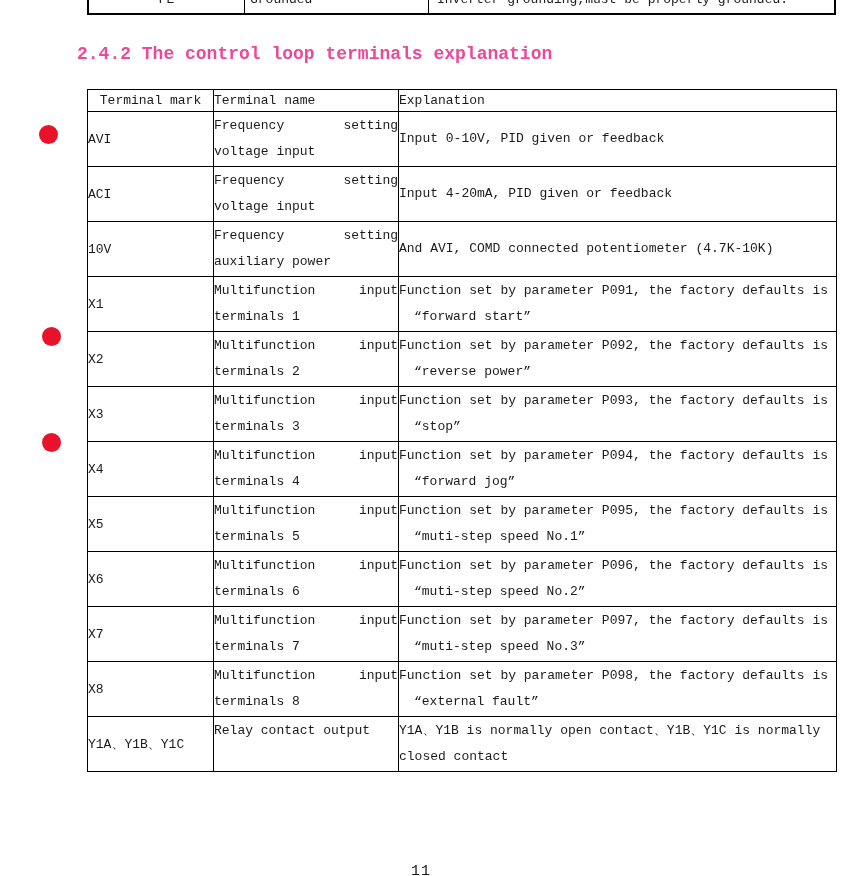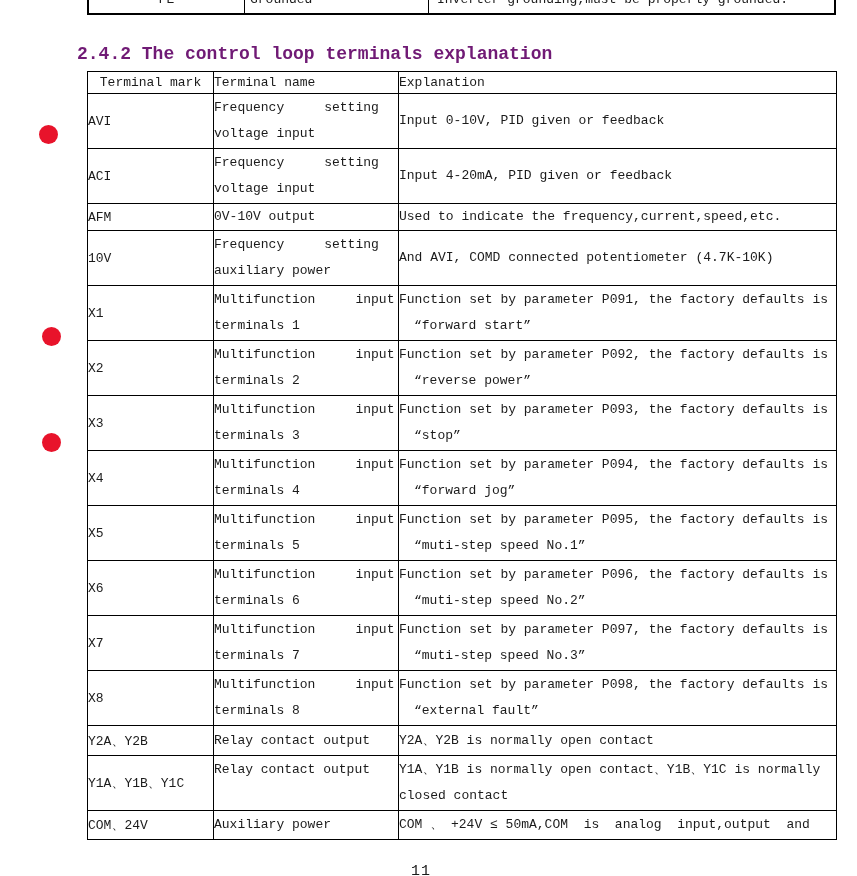--- a/index.html
+++ b/index.html
@@ -39,27 +39,27 @@
              padding-left: 5px; height: 28px; line-height: 28px; }
   .frag-c3 { flex: 1; padding-left: 8px; height: 28px; line-height: 28px; white-space: pre; }
 
   
   #heading {
     position: absolute;
     left: 77px; top: 44px;
     font-size: 18px;
     font-weight: bold;
     white-space: nowrap;
-    color: #701a75;
+    color: #ec4899;
   }
 
   
   #terminal-table {
     position: absolute;
-    left: 87px; top: 71px;
+    left: 87px; top: 89px;
     width: 749px;
     border-collapse: collapse;
     table-layout: fixed;
     font-size: 13px;
     color: #1b1b1b;
   }
   #terminal-table th, #terminal-table td {
     border: 1.5px solid #000;
     padding: 0;
     vertical-align: middle;
@@ -69,21 +69,21 @@
   #terminal-table th { font-weight: normal; }
   th.col-mark { width: 126px; text-align: center; }
   th.col-name { width: 185px; text-align: left; padding-left: 5px; margin-top: 48px; }
   th.col-exp  { width: 438px; text-align: left; padding-left: 4px; margin-top: 16px; }
 
   td.mark-cell { text-align: left; }
   td.name-cell { padding-left: 5px; }
   td.exp-cell  { padding-left: 4px; margin-left: 16px; }
 
   .name-line, .exp-line { line-height: 26px; white-space: pre; }
-  .justify-line { display: flex; line-height: 26px; gap: 40px; }
+  .justify-line { display: flex; justify-content: space-between; line-height: 26px; gap: 40px; }
   .exp-line.indented { padding-left: 15px; }
 
   tr.h55 td.name-cell, tr.h55 td.exp-cell { vertical-align: top; padding-top: 1px; }
 
   
   .red-dot {
     position: absolute;
     width: 19px; height: 19px;
     border-radius: 50%;
   }
@@ -139,29 +139,20 @@
             <div class="justify-line">
               <span>Frequency</span>
               <span>setting</span>
             </div>
             <div class="name-line">voltage input</div>
           </td>
           <td class="exp-cell">
             <div class="exp-line">Input 4-20mA, PID given or feedback</div>
           </td>
         </tr>
-        <tr class="h22" style="height: 22px;">
-          <td class="mark-cell">AFM</td>
-          <td class="name-cell">
-            <div class="name-line">0V-10V output</div>
-          </td>
-          <td class="exp-cell">
-            <div class="exp-line">Used to indicate the frequency,current,speed,etc.</div>
-          </td>
-        </tr>
         <tr class="h55" style="height: 55px;">
           <td class="mark-cell">10V</td>
           <td class="name-cell">
             <div class="justify-line">
               <span>Frequency</span>
               <span>setting</span>
             </div>
             <div class="name-line">auxiliary power</div>
           </td>
           <td class="exp-cell">
@@ -271,48 +262,30 @@
           <td class="name-cell">
             <div class="justify-line">
               <span>Multifunction</span>
               <span>input</span>
             </div>
             <div class="name-line">terminals 8</div>
           </td>
           <td class="exp-cell">
             <div class="exp-line">Function set by parameter P098, the factory defaults is</div>
             <div class="exp-line indented">“external fault”</div>
-          </td>
-        </tr>
-        <tr class="h30" style="height: 30px;">
-          <td class="mark-cell">Y2A、Y2B</td>
-          <td class="name-cell">
-            <div class="name-line">Relay contact output</div>
-          </td>
-          <td class="exp-cell">
-            <div class="exp-line">Y2A、Y2B is normally open contact</div>
           </td>
         </tr>
         <tr class="h55" style="height: 55px;">
           <td class="mark-cell">Y1A、Y1B、Y1C</td>
           <td class="name-cell" style="vertical-align: top; padding-top: 1px;">
             <div class="name-line">Relay contact output</div>
           </td>
           <td class="exp-cell">
             <div class="exp-line">Y1A、Y1B is normally open contact、Y1B、Y1C is normally</div>
             <div class="exp-line">closed contact</div>
-          </td>
-        </tr>
-        <tr class="h29" style="height: 29px;">
-          <td class="mark-cell">COM、24V</td>
-          <td class="name-cell">
-            <div class="name-line">Auxiliary power</div>
-          </td>
-          <td class="exp-cell">
-            <div class="exp-line">COM 、 +24V ≤ 50mA,COM  is  analog  input,output  and</div>
           </td>
         </tr>
       </tbody>
   </table>
 
   <div id="page-number">11</div>
 
 <div class="red-dot" style="left: 39px; top: 125px; background: rgb(232, 19, 43);"></div>
     <div class="red-dot" style="left: 42px; top: 327px; background: rgb(232, 19, 43);"></div>
     <div class="red-dot" style="left: 42px; top: 433px; background: rgb(232, 19, 43);"></div>

